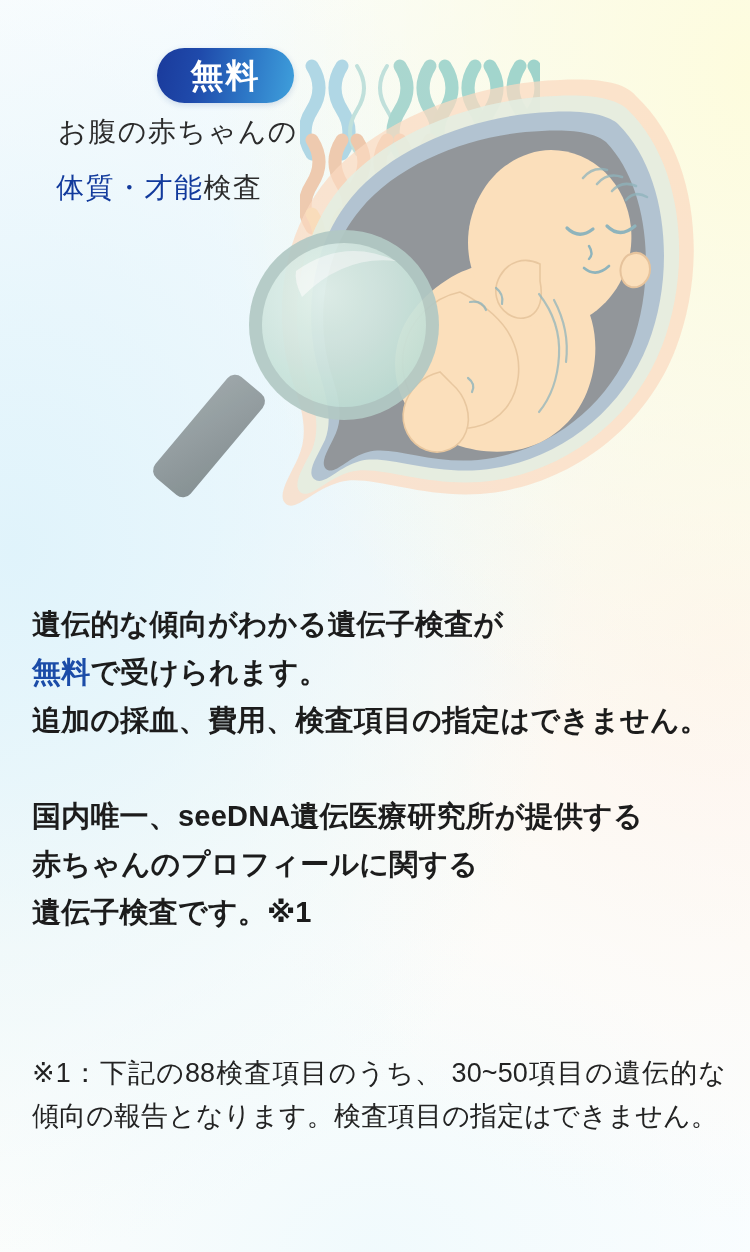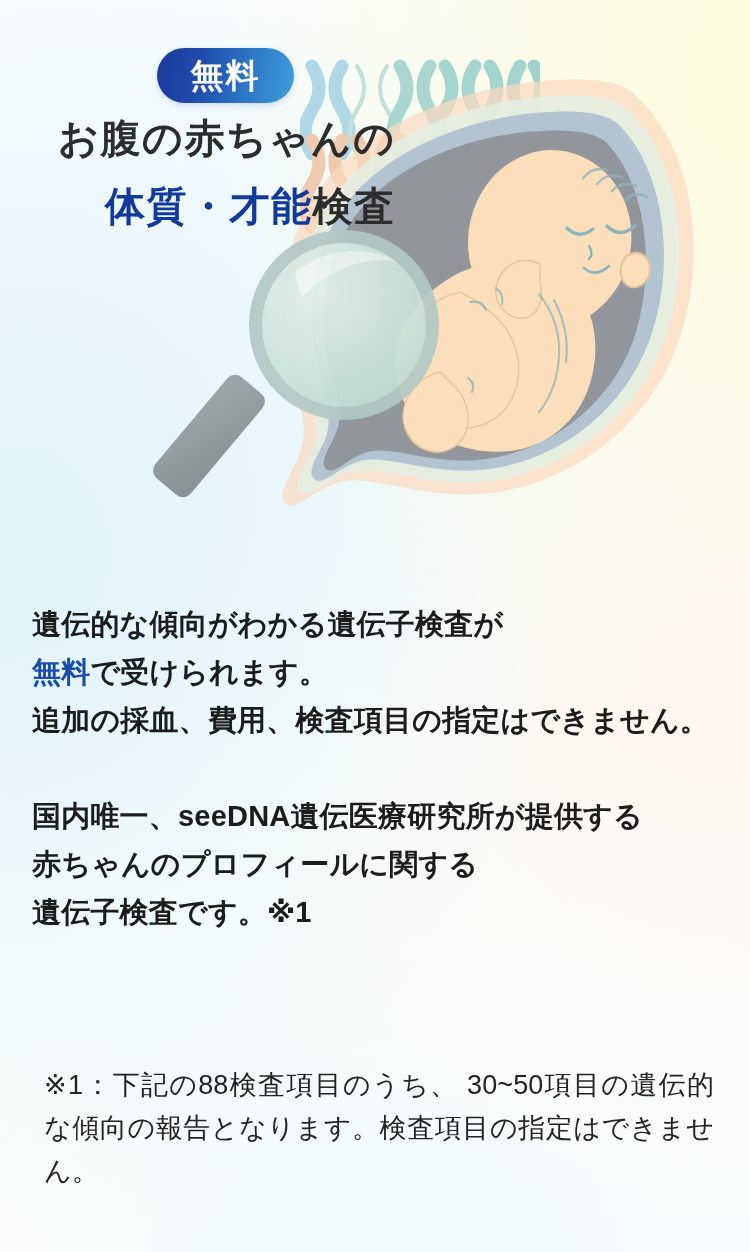--- a/index.html
+++ b/index.html
@@ -63,32 +63,32 @@
   }
 
   
   .hero-title {
     position: absolute;
     left: 0;
     top: 118px;
     width: 750px;
   }
   .title-line {
-    font-size: 40px;
-    font-weight: 700;
+    font-size: 28px;
+    font-weight: 400;
     line-height: 1.0;
     letter-spacing: 1.5px;
     white-space: nowrap;
   }
   .title-line-1 {
     margin-left: 58px;
     color: #2c2c2c;
     margin-bottom: 28px;
   }
-  .title-line-2 { margin-left: 105px; }
+  .title-line-2 { margin-left: 56px; }
   .t-blue { color: #123a9c; }
   .t-dark { color: #2c2c2c; }
 
   
   .body-copy {
     position: absolute;
     left: 32px;
     top: 600px;
     width: 700px;
   }
@@ -107,21 +107,21 @@
   .para-gap { height: 48px; }
 
   
   .footnote {
     position: absolute;
     left: 32px;
     top: 1052px;
     width: 694px;
   }
   .footnote p {
-    margin: 12px;
+    margin: 0;
     font-size: 27px;
     font-weight: 400;
     line-height: 43px;
     color: #232323;
     letter-spacing: 0.1px;
     text-align: justify;
   }
 </style>
 </head>
 <body>

